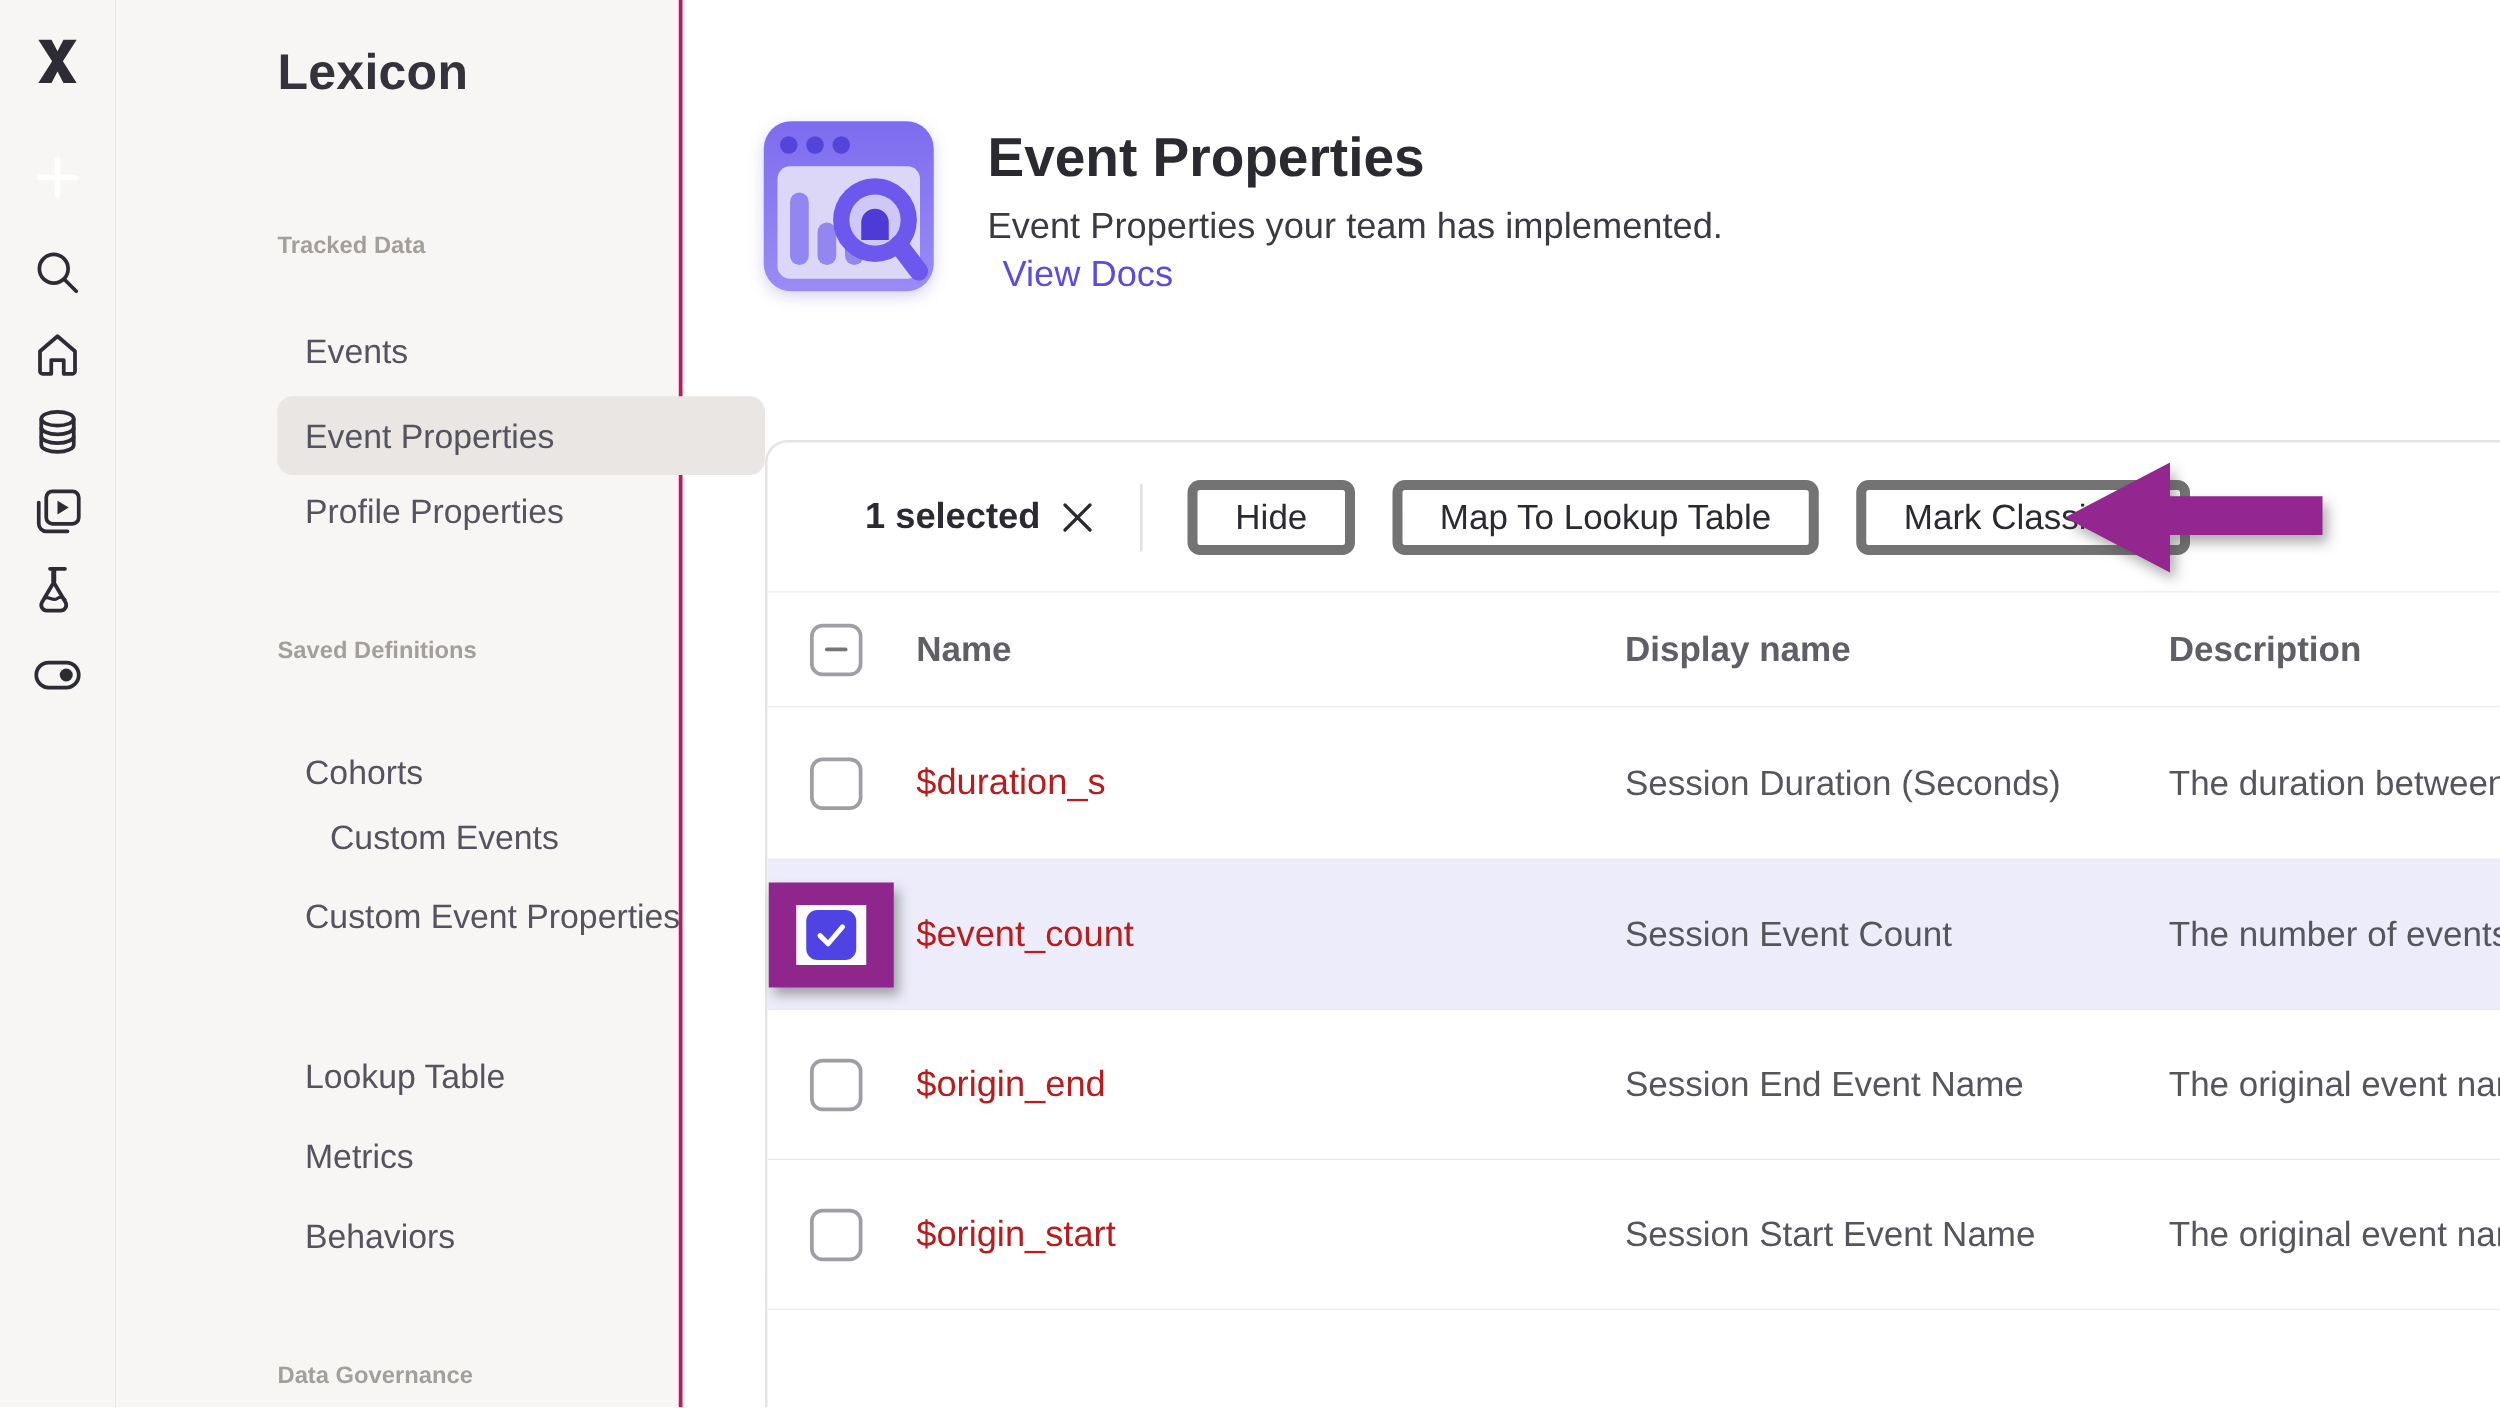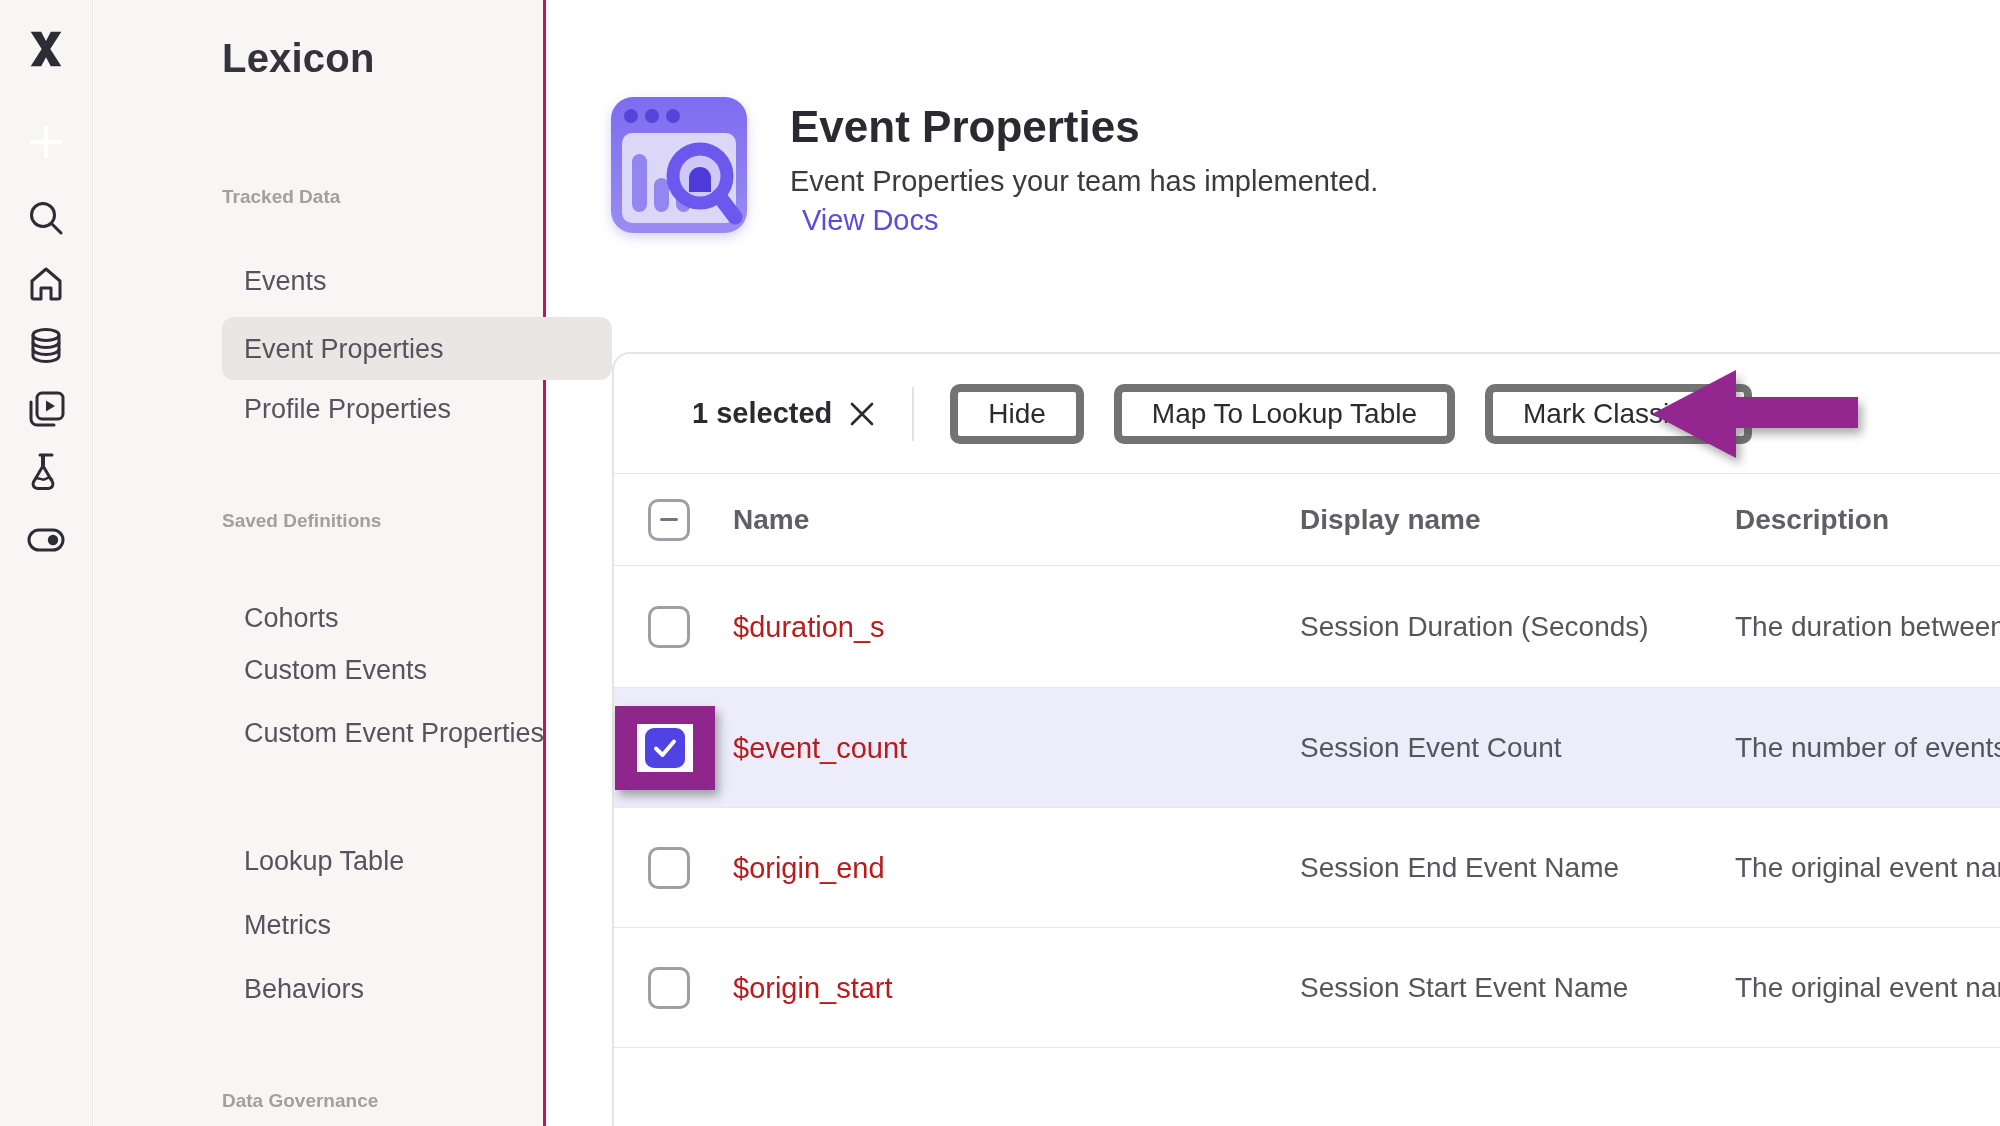--- a/index.html
+++ b/index.html
@@ -30,21 +30,21 @@
   .section-label { position: absolute; left: 128px; font-size: 19px; font-weight: 700; color: #a3a09c; }
   .sec-tracked { top: 186px; }
   .sec-saved   { top: 510px; }
   .sec-gov     { top: 1090px; }
   .side-item { position: absolute; left: 150px; height: 40px; line-height: 40px;
                font-size: 27px; color: #55535d; cursor: pointer; white-space: nowrap; }
   .item-events   { top: 261px; }
   .item-eprops   { top: 329px; }
   .item-pprops   { top: 389px; }
   .item-cohorts  { top: 586px; margin-top: 12px; }
-  .item-cevents  { top: 650px; }
+  .item-cevents  { top: 650px; margin-left: 20px; }
   .item-ceprops  { top: 713px; }
   .item-cpprops  { top: 777px; }
   .item-lookup   { top: 841px; }
   .item-metrics  { top: 905px; }
   .item-behav    { top: 969px; }
   .active-pill { position: absolute; left: 128px; top: 317px; width: 390px; height: 63px;
                  background: #e9e6e3; border-radius: 12px; }
 
   
   .app-icon { position: absolute; left: 608px; top: 92px; width: 142px; height: 146px;

